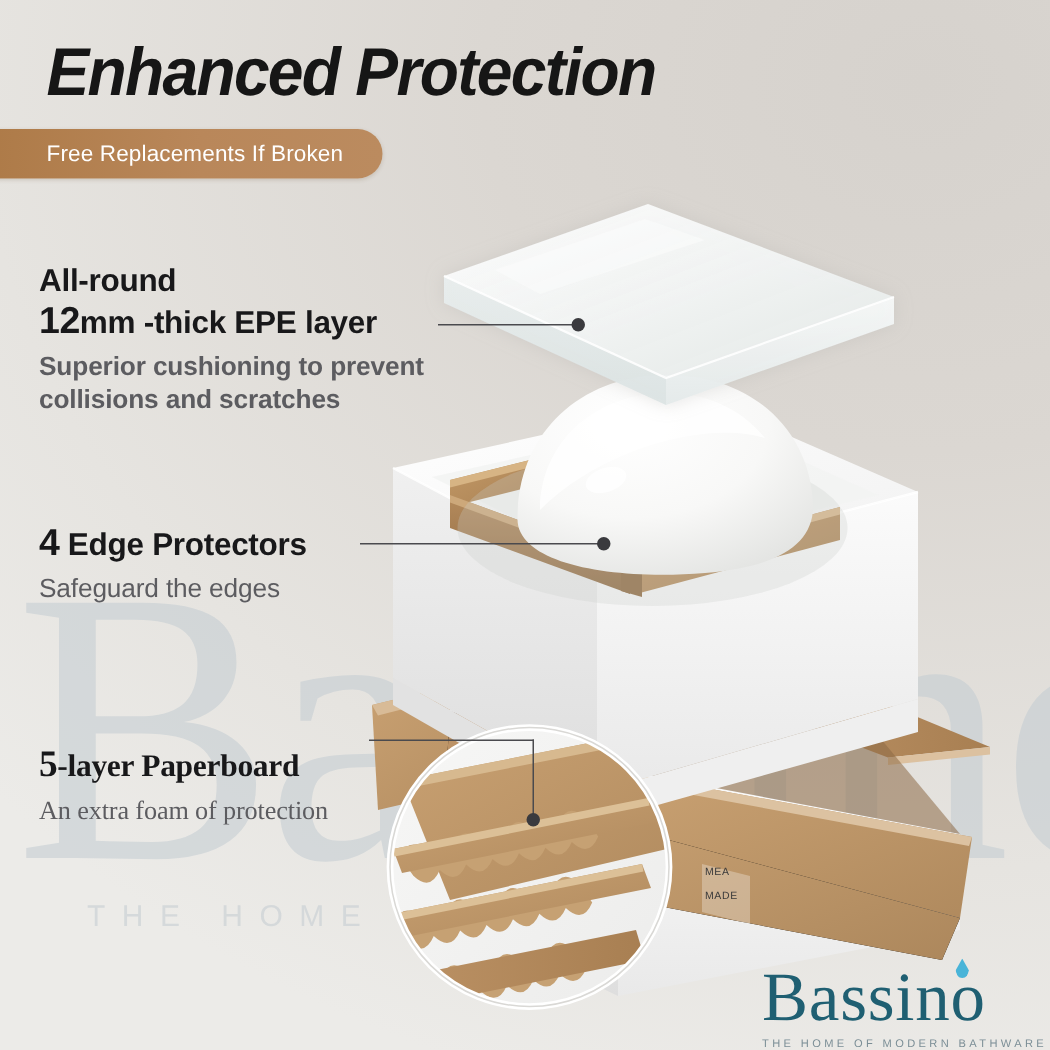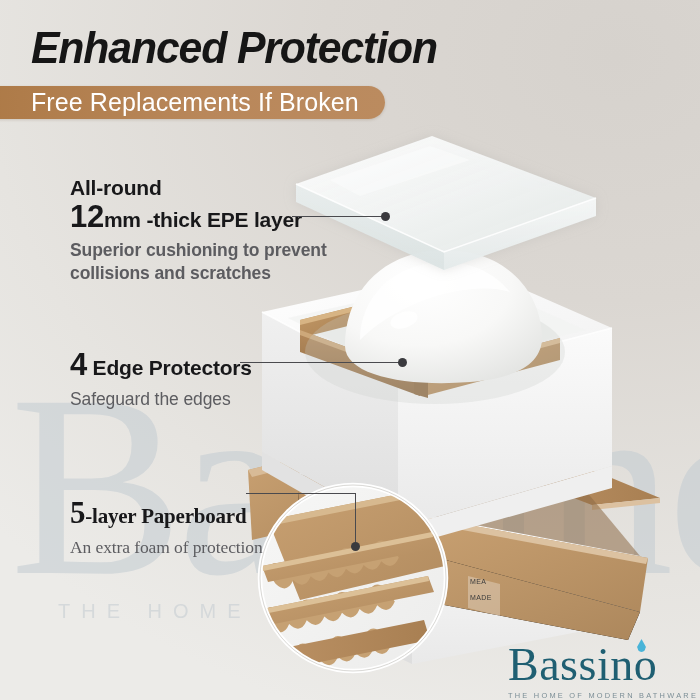--- a/index.html
+++ b/index.html
@@ -60,34 +60,34 @@
     left:-14px; top:86px;
     height:33px;
     padding:0 26px 0 45px;
     background:linear-gradient(90deg,#ad7a47 0%, #b9875a 55%, #bb8b5f 100%);
     border-radius:0 17px 17px 0;
     display:flex; align-items:center;
     box-shadow:0 1px 3px rgba(90,60,30,.18);
   }
   .banner span {
     color:#ffffff;
-    font-size:25px;
+    font-size:15px;
     letter-spacing:.1px;
     white-space:nowrap;
   }
 
   
-  .callout { position:absolute;margin-left:44px; }
+  .callout { position:absolute; }
   .c-head {
     color:#18181a;
     font-weight:bold;
     white-space:nowrap;
     line-height:1.12;
   }
-  .c-head .big { font-size:31px; letter-spacing:-.3px; }
+  .c-head .big { font-size:25px; letter-spacing:-.3px; }
   .c-head .reg { font-size:21px; letter-spacing:-.2px; }
   .c-sub {
     margin-top:5px;
     color:#5c5c60;
     font-size:17.5px;
     line-height:1.28;
     letter-spacing:-.1px;
   }
 
   

